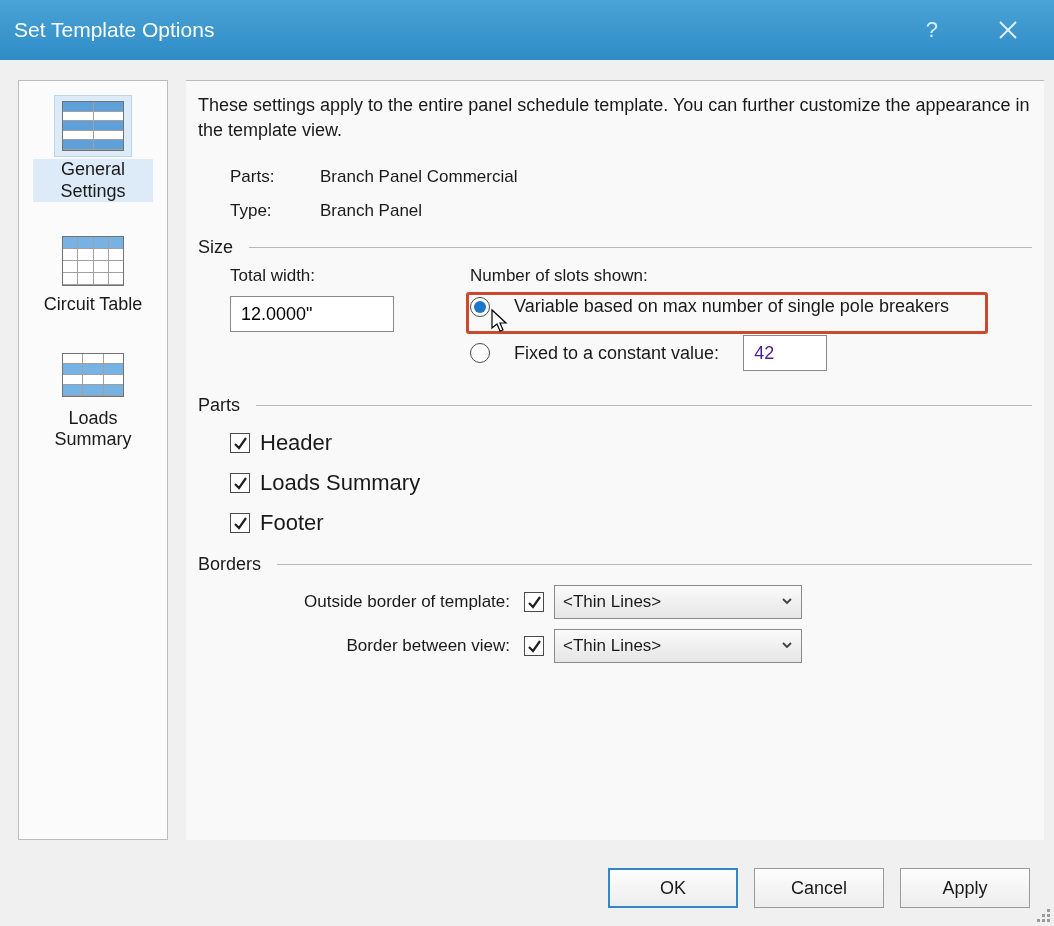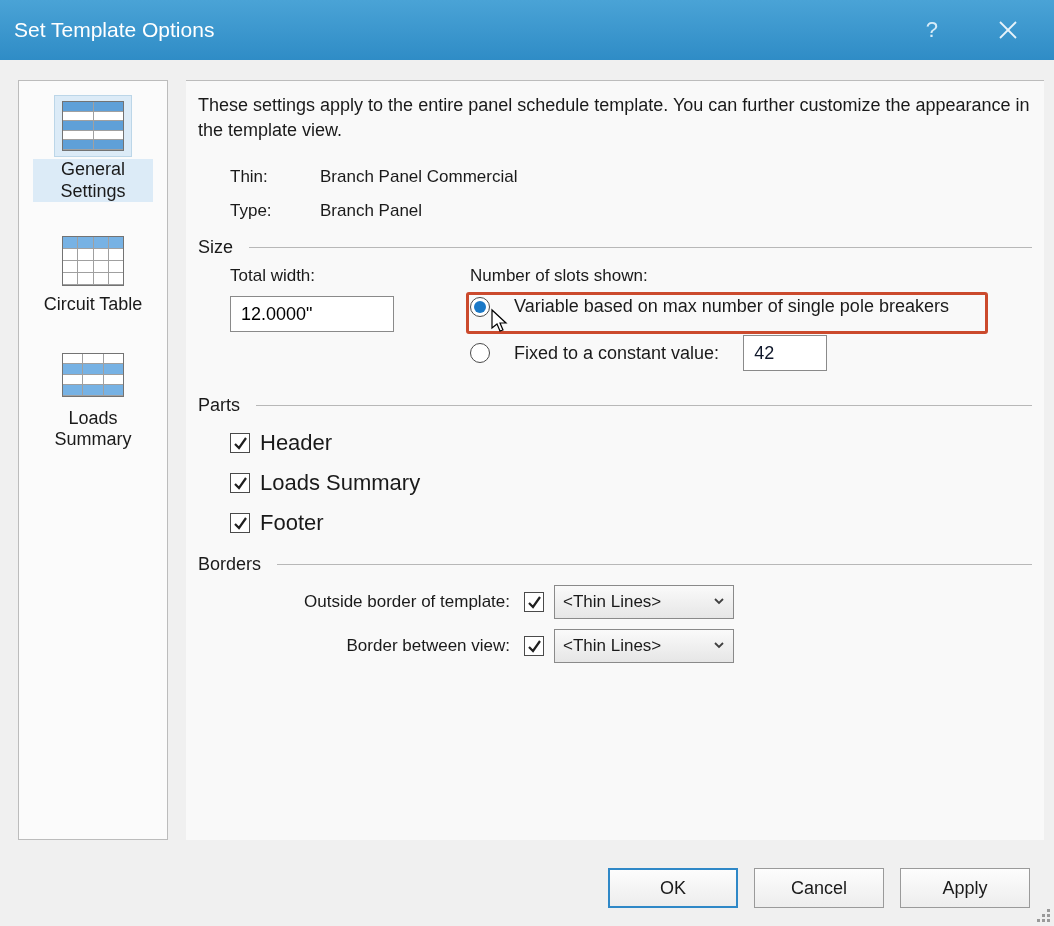--- a/index.html
+++ b/index.html
@@ -103,21 +103,21 @@
   .size-col1 { width: 200px;}
   .size-col2 { flex:1; position:relative;}
   .col-label { margin-bottom: 10px;}
   .textbox {
     width: 164px; height: 36px;
     border: 1px solid #8a8a8a;
     background:#fff;
     padding: 4px 10px;
     font-size:18px;
   }
-  .textbox.small { width: 84px; color:#0f172a;}
+  .textbox.small { width: 84px; color:#4c1d95;}
 
   .radio-row { display:flex; align-items:center; gap:24px; margin: 4px 0 18px 0; font-size:18px;}
   .radio-outer {
     width:20px; height:20px; border:1.8px solid #4a4a4a; border-radius:50%;
     display:inline-flex; align-items:center; justify-content:center;
     flex-shrink:0; background:#fff;
   }
   .radio-outer .dot { width:12px; height:12px; border-radius:50%; background:#1a78c6;}
   .highlight-box {
     position:absolute;
@@ -133,21 +133,21 @@
     width:20px; height:20px; border:1.5px solid #4a4a4a; background:#fff;
     display:inline-flex; align-items:center; justify-content:center; flex-shrink:0;
   }
   .checkbox svg { width:16px; height:16px; display:block;}
   .checkbox svg polyline { fill:none; stroke:#202020; stroke-width:2.2; }
 
   .borders-area { padding-left: 56px; margin-top: 8px;}
   .border-row { display:flex; align-items:center; gap:10px; margin: 10px 0; justify-content:flex-start;}
   .border-row .blabel { width: 260px; text-align:right; padding-right:4px;}
   .combo {
-    width: 180px; height: 34px; border:1px solid #8a8a8a;
+    width: 248px; height: 34px; border:1px solid #8a8a8a;
     background: linear-gradient(to bottom,#fafafa,#e6e6e6);
     display:flex; align-items:center; padding:0 8px; justify-content:space-between;
   }
   .combo .chev svg { width:12px; height:12px;}
   .combo .chev svg polyline { fill:none; stroke:#404040; stroke-width:1.8;}
 
   .button-bar {
     position:absolute;
     right: 24px;
     bottom: 18px;
@@ -272,21 +272,21 @@
         </div>
       </div>
       <span class="label">Loads Summary</span>
     </div>
   </div>
 
   <div class="main-panel">
     <div class="intro">These settings apply to the entire panel schedule template. You can further customize the appearance in the template view.</div>
 
     <div class="kv-row">
-      <div class="k">Thin:</div>
+      <div class="k">Parts:</div>
       <div class="v">Branch Panel Commercial</div>
     </div>
     <div class="kv-row">
       <div class="k">Type:</div>
       <div class="v">Branch Panel</div>
     </div>
 
     <div class="section-head">
       <span class="sh-label">Size</span>
       <span class="line"></span>

